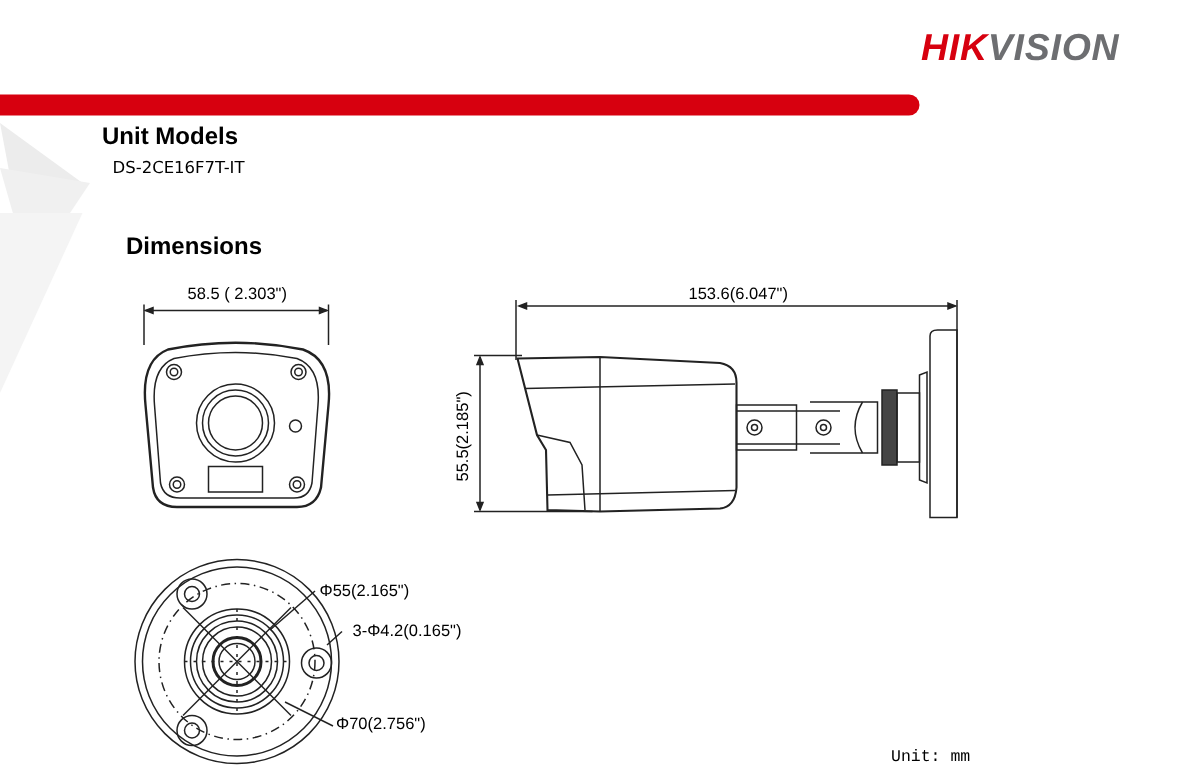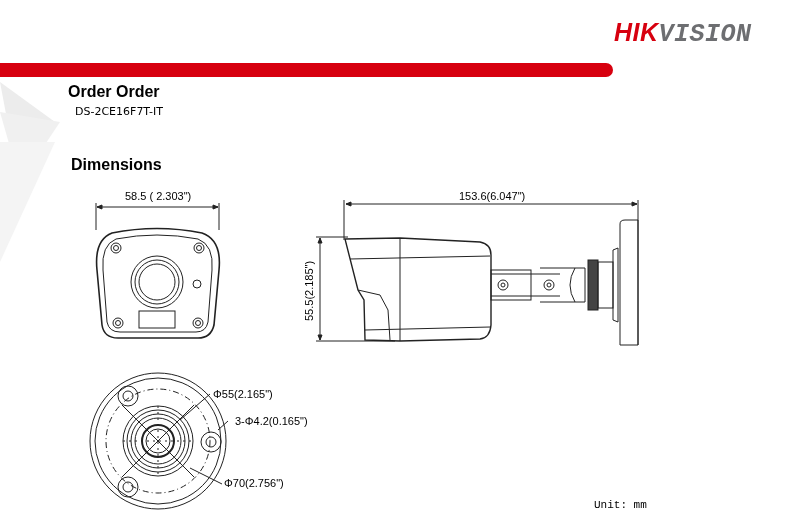--- a/index.html
+++ b/index.html
@@ -1,19 +1,19 @@
 <!DOCTYPE html>
 <html><head>
 <meta charset="utf-8">
 <style>
   html, body { margin:0; padding:0; }
   body { width:794px; height:522px; background:#ffffff; position:relative; overflow:hidden; font-family:"Liberation Sans", sans-serif; }
   .logo { position:absolute; left:614px; top:18px; font-family:"Liberation Sans", sans-serif; font-weight:bold; font-style:italic; font-size:25px; letter-spacing:0.5px; }
   .logo .hik { color:#d7000f; }
-  .logo .vision { color:#6d6e71;font-family:Liberation Mono, monospace; }
+  .logo .vision { color:#6d6e71; }
   .redbar { position:absolute; left:0; top:63px; width:613px; height:14px; background:#d7000f; border-radius:0 7px 7px 0; }
   .watermark { position:absolute; left:0; top:82px; width:70px; height:180px; }
   .h2 { position:absolute; font-family:"Liberation Sans", sans-serif; font-weight:bold; font-size:16px; color:#000; }
   .model { position:absolute; left:75px; top:105px; font-size:11px; color:#000; font-family:"DejaVu Sans", sans-serif; }
   .dim { position:absolute; font-size:11px; color:#000; font-family:"Liberation Sans", sans-serif; white-space:nowrap; }
   .vert { transform:rotate(-90deg); transform-origin:left top; }
   svg.draw { position:absolute; left:0; top:0; }
 </style>
 </head>
 <body>
@@ -21,23 +21,23 @@
 <div class="logo"><span class="hik">HIK</span><span class="vision">VISION</span></div>
 
 <div class="redbar"></div>
 
 <svg class="watermark" viewBox="0 0 70 180">
   <polygon points="0,0 55,40 15,80" fill="#ececec"></polygon>
   <polygon points="0,30 60,40 20,100" fill="#f0f0f0"></polygon>
   <polygon points="0,60 55,60 0,180" fill="#f4f4f4"></polygon>
 </svg>
 
-<div class="h2" style="left:68px; top:83px;">Order Order</div>
+<div class="h2" style="left:68px; top:83px;">Unit Models</div>
 <div class="model">DS-2CE16F7T-IT</div>
-<div class="h2" style="left:71px; top:156px;">Dimensions</div>
+<div class="h2" style="left:84px; top:156px;">Dimensions</div>
 
 <svg class="draw" width="794" height="522" stroke="#222" fill="none" stroke-width="1">
 
   <g>
     <line x1="96" y1="203" x2="96" y2="230"></line>
     <line x1="219" y1="203" x2="219" y2="230"></line>
     <line x1="97" y1="207" x2="218" y2="207"></line>
     <polygon points="97,207 102,205 102,209" fill="#222"></polygon>
     <polygon points="218,207 213,205 213,209" fill="#222"></polygon>
     <path d="M112,233 Q157,224 202,233 Q222,240 219,270 L214,325 Q211,338 198,338 L118,338 Q104,338 102,325 L97,270 Q94,240 112,233 Z" stroke-width="1.6"></path>

